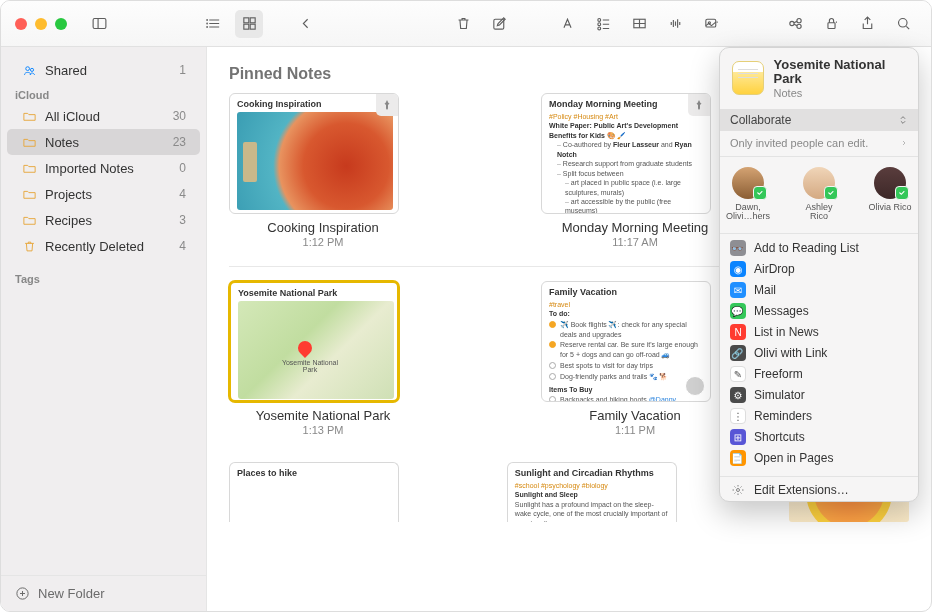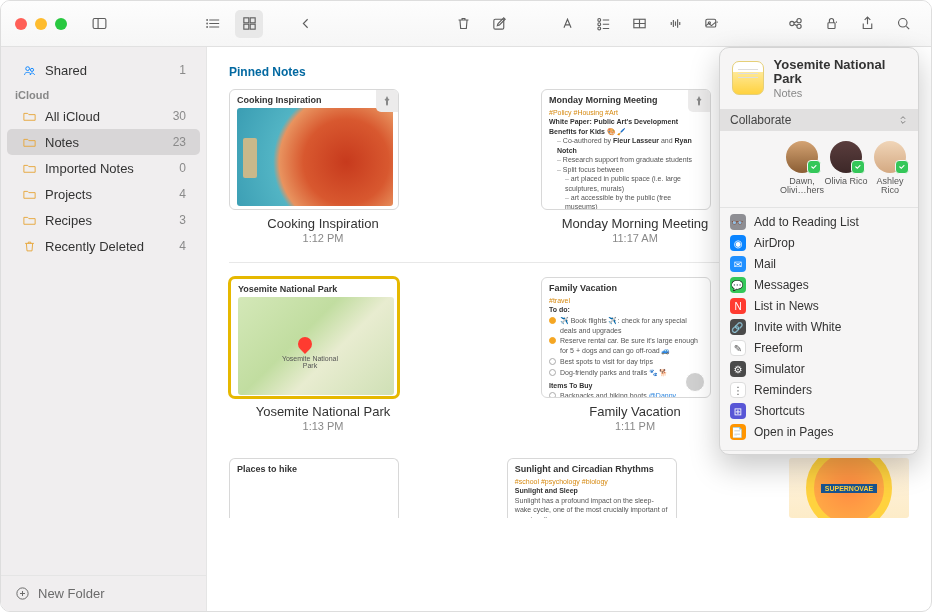--- a/index.html
+++ b/index.html
@@ -20,21 +20,21 @@
 .sb-row.sel{background:#d8d6d7}
 .sb-row .count{margin-left:auto;color:#8a8a8a;font-size:12px}
 .sb-header{font-size:11px;color:#888;padding:6px 14px 2px 14px;font-weight:600}
 .sb-icon{width:16px;height:16px;margin-right:8px;display:flex;align-items:center;justify-content:center;color:#0a84ff}
 .sb-icon svg{width:15px;height:15px;fill:none;stroke:#0a84ff;stroke-width:1.5}
 .sb-icon.yel svg{stroke:#e6a63c}
 .sb-spacer{flex:1}
 .newfolder{display:flex;align-items:center;padding:10px 14px;color:#6b6b6b;font-size:13px;border-top:1px solid #e5e5e5}
 .newfolder svg{width:15px;height:15px;stroke:#6b6b6b;fill:none;stroke-width:1.6;margin-right:8px}
 .grid{flex:1;overflow:auto;padding:12px 22px}
-.section-title{font-size:12px;font-weight:700;color:#0369a1;margin:6px 0 10px}
+.section-title{font-size:16px;font-weight:700;color:#737373;margin:6px 0 10px}
 .hr{border:none;border-top:1px solid #e8e8e8;margin:18px 0 14px}
 .cards{display:flex;gap:32px}
 .card{width:188px}
 .card.sel .thumb{border:2px solid #e6b800;box-shadow:0 0 0 1px #e6b800}
 .thumb{width:170px;height:121px;border:1px solid #d8d8d8;border-radius:6px;background:#fff;position:relative;overflow:hidden;padding:5px 7px}
 .thumb-title{font-size:9px;font-weight:700;color:#333;margin-bottom:3px}
 .pin{position:absolute;top:0;right:0;width:22px;height:22px;background:#ecebeb;display:flex;align-items:center;justify-content:center;border-bottom-left-radius:5px}
 .pin svg{width:12px;height:12px;fill:#888}
 .card-title{text-align:center;font-size:13px;color:#333;margin-top:6px}
 .card-time{text-align:center;font-size:11px;color:#888;margin-top:1px}
@@ -61,21 +61,21 @@
 .sheet{position:absolute;top:46px;right:12px;width:200px;background:#f6f5f5;border:1px solid #d4d4d4;border-radius:10px;box-shadow:0 12px 30px rgba(0,0,0,0.22);overflow:hidden;z-index:100}
 .sheet-header{display:flex;align-items:center;padding:10px 12px;gap:10px}
 .note-icon{width:34px;height:34px;background:linear-gradient(#fff,#fff 30%,#ffe998 30%,#ffd23f);border-radius:7px;border:1px solid #e5cf78;position:relative}
 .note-icon::before{content:"";position:absolute;top:7px;left:5px;right:5px;height:1px;background:#ddd;box-shadow:0 4px 0 #ddd,0 8px 0 #ddd}
 .sheet-title{font-size:13px;font-weight:700;color:#333;line-height:1.1}
 .sheet-sub{font-size:11px;color:#888}
 .collab-row{background:#e1e0e0;height:22px;display:flex;align-items:center;padding:0 10px;font-size:12px;color:#444;justify-content:space-between}
 .collab-row svg{width:10px;height:10px;stroke:#666;fill:none;stroke-width:2}
 .perm-row{height:26px;display:flex;align-items:center;padding:0 10px;font-size:11px;color:#888;border-bottom:1px solid #e3e3e3;justify-content:space-between}
 .perm-row svg{width:8px;height:8px;stroke:#999;fill:none;stroke-width:2}
-.people{display:flex;justify-content:flex-end;padding:10px 6px;border-bottom:1px solid #e3e3e3}
+.people{display:flex;justify-content:space-between;padding:10px 6px;border-bottom:1px solid #e3e3e3}
 .person{display:flex;flex-direction:column;align-items:center;width:44px}
 .av-wrap{position:relative;width:32px;height:32px}
 .av{width:32px;height:32px;border-radius:50%}
 .av1{background:linear-gradient(#d4a373,#8b5e34)}
 .av2{background:linear-gradient(#e8c5a0,#c9966b)}
 .av3{background:linear-gradient(#5a3d3d,#3d2828)}
 .av4{background:linear-gradient(#f0d5b8,#d4a982)}
 .badge{position:absolute;bottom:-1px;right:-3px;width:14px;height:14px;background:#34c759;border-radius:4px;border:1.5px solid #f6f5f5;display:flex;align-items:center;justify-content:center}
 .badge::after{content:"";width:7px;height:5px;background:#fff;clip-path:polygon(0 50%,25% 50%,40% 70%,75% 20%,90% 30%,40% 100%)}
 .pname{font-size:9px;color:#555;text-align:center;margin-top:4px;line-height:1.1;height:20px;overflow:hidden}
@@ -281,20 +281,21 @@
     </div>
     <div class="sb-row">
       <span class="sb-icon yel">
           <svg viewBox="0 0 24 24">
             <path d="M5 7h14M10 7V5h4v2M7 7l1 12h8l1-12"></path>
           </svg>
         </span>
       <span>Recently Deleted</span>
         <span class="count">4</span>
     </div>
+    <div class="sb-header" style="margin-top:8px">Tags</div>
     <div class="sb-spacer"></div>
     <div class="newfolder">
       <svg viewBox="0 0 24 24">
           <circle cx="12" cy="12" r="9"></circle>
           <line x1="12" y1="8" x2="12" y2="16"></line>
           <line x1="8" y1="12" x2="16" y2="12"></line>
         </svg>
       <span>New Folder</span>
     </div>
   </div>
@@ -430,42 +431,48 @@
       <div class="sheet-sub">Notes</div>
     </div>
   </div>
   <div class="collab-row">
     <span>Collaborate</span>
     <svg viewBox="0 0 24 24">
         <polyline points="7 9 12 4 17 9"></polyline>
         <polyline points="7 15 12 20 17 15"></polyline>
       </svg>
   </div>
+  <div class="perm-row">
+    <span>Only invited people can edit.</span>
+    <svg viewBox="0 0 24 24">
+        <polyline points="9 6 15 12 9 18"></polyline>
+      </svg>
+  </div>
   <div class="people">
     <div class="person">
         <div class="av-wrap">
           <div class="av av1"></div>
           <div class="badge"></div>
         </div>
         <div class="pname">Dawn, Olivi…hers</div>
       </div>
     <div class="person">
         <div class="av-wrap">
+          <div class="av av4"></div>
+          <div class="badge"></div>
+        </div>
+        <div class="pname">Ashley Rico</div>
+      </div>
+    <div class="person">
+        <div class="av-wrap">
           <div class="av av3"></div>
           <div class="badge"></div>
         </div>
         <div class="pname">Olivia Rico</div>
       </div>
-    <div class="person">
-        <div class="av-wrap">
-          <div class="av av4"></div>
-          <div class="badge"></div>
-        </div>
-        <div class="pname">Ashley Rico</div>
-      </div>
   </div>
   <div class="menu" id="share-menu">
       <div class="mrow">
         <span class="micon mi-gray">👓</span>
         <span>Add to Reading List</span>
       </div>
       <div class="mrow">
         <span class="micon mi-blue">◉</span>
         <span>AirDrop</span>
       </div>
@@ -476,21 +483,21 @@
       <div class="mrow">
         <span class="micon mi-green">💬</span>
         <span>Messages</span>
       </div>
       <div class="mrow">
         <span class="micon mi-red">N</span>
         <span>List in News</span>
       </div>
       <div class="mrow">
         <span class="micon mi-dark">🔗</span>
-        <span>Invite with White</span>
+        <span>Olivi with Link</span>
       </div>
       <div class="mrow">
         <span class="micon mi-white">✎</span>
         <span>Freeform</span>
       </div>
       <div class="mrow">
         <span class="micon mi-dark">⚙</span>
         <span>Simulator</span>
       </div>
       <div class="mrow">
@@ -500,13 +507,22 @@
       <div class="mrow">
         <span class="micon mi-purple">⊞</span>
         <span>Shortcuts</span>
       </div>
       <div class="mrow">
         <span class="micon mi-orange">📄</span>
         <span>Open in Pages</span>
       </div>
     </div>
   <div class="msep"></div>
+  <div class="mrow">
+    <span class="micon mi-gear">
+        <svg viewBox="0 0 24 24">
+          <circle cx="12" cy="12" r="3"></circle>
+          <path d="M12 2v3M12 19v3M4 12H1M23 12h-3M5 5l2 2M17 17l2 2M5 19l2-2M17 7l2-2"></path>
+        </svg>
+      </span>
+    <span>Edit Extensions…</span>
+  </div>
 </div>
 
 </body></html>

